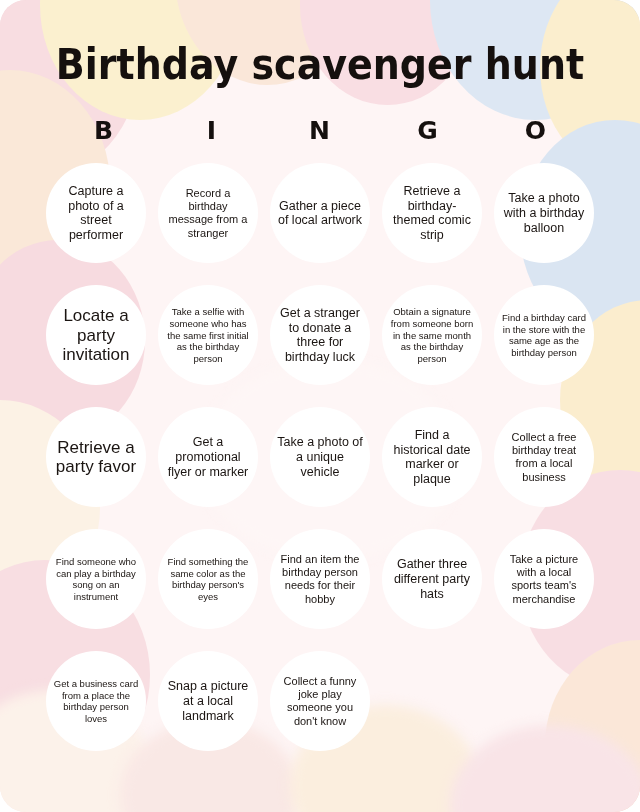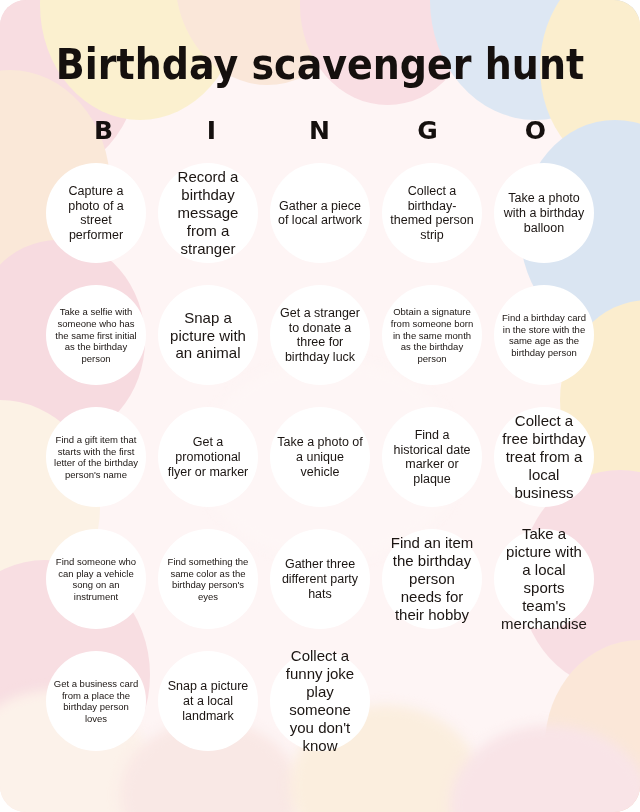--- a/index.html
+++ b/index.html
@@ -100,21 +100,21 @@
     box-shadow: 0 0 0 0 rgba(0,0,0,0);
   }
   .cell span {
     display: block;
     color: #1b1512;
     line-height: 1.18;
   }
 
   
   .t-xs span { font-size: 9.5px; line-height: 1.22; text-align: center; }
-  .t-sm span { font-size: 15px;  line-height: 1.2; }
+  .t-sm span { font-size: 11px;  line-height: 1.2; }
   .t-md span { font-size: 12.5px; line-height: 1.18; }
   .t-lg span { font-size: 15px;  line-height: 1.16; }
   .t-xl span { font-size: 17px;  line-height: 1.14; }
 </style>
 </head>
 <body>
 
 <div id="card">
 
   <div class="bg">
@@ -158,70 +158,70 @@
       <div class="cell t-md">
           <span>Capture a photo of a street performer</span>
         </div>
       <div class="cell t-sm">
           <span>Record a birthday message from a stranger</span>
         </div>
       <div class="cell t-md">
           <span>Gather a piece of local artwork</span>
         </div>
       <div class="cell t-md">
-          <span>Collect a birthday-themed person strip</span>
+          <span>Retrieve a birthday-themed comic strip</span>
         </div>
       <div class="cell t-md">
           <span>Take a photo with a birthday balloon</span>
         </div>
 
+      <div class="cell t-xl">
+          <span>Locate a party invitation</span>
+        </div>
       <div class="cell t-xs">
           <span>Take a selfie with someone who has the same first initial as the birthday person</span>
         </div>
-      <div class="cell t-lg">
-          <span>Snap a picture with an animal</span>
-        </div>
       <div class="cell t-md">
           <span>Get a stranger to donate a three for birthday luck</span>
         </div>
       <div class="cell t-xs">
           <span>Obtain a signature from someone born in the same month as the birthday person</span>
         </div>
 
       <div class="cell t-xs">
           <span>Find a birthday card in the store with the same age as the birthday person</span>
         </div>
-      <div class="cell t-xs">
-          <span>Find a gift item that starts with the first letter of the birthday person's name</span>
+      <div class="cell t-xl">
+          <span>Retrieve a party favor</span>
         </div>
       <div class="cell t-md">
           <span>Get a promotional flyer or marker</span>
         </div>
       <div class="cell t-md">
           <span>Take a photo of a unique vehicle</span>
         </div>
 
       <div class="cell t-md">
           <span>Find a historical date marker or plaque</span>
         </div>
       <div class="cell t-sm">
           <span>Collect a free birthday treat from a local business</span>
         </div>
       <div class="cell t-xs">
-          <span>Find someone who can play a vehicle song on an instrument</span>
+          <span>Find someone who can play a birthday song on an instrument</span>
         </div>
       <div class="cell t-xs">
           <span>Find something the same color as the birthday person's eyes</span>
         </div>
+      <div class="cell t-sm">
+          <span>Find an item the birthday person needs for their hobby</span>
+        </div>
+
       <div class="cell t-md">
           <span>Gather three different party hats</span>
-        </div>
-
-      <div class="cell t-sm">
-          <span>Find an item the birthday person needs for their hobby</span>
         </div>
       <div class="cell t-sm">
           <span>Take a picture with a local sports team's merchandise</span>
         </div>
       <div class="cell t-xs">
           <span>Get a business card from a place the birthday person loves</span>
         </div>
       <div class="cell t-md">
           <span>Snap a picture at a local landmark</span>
         </div>

